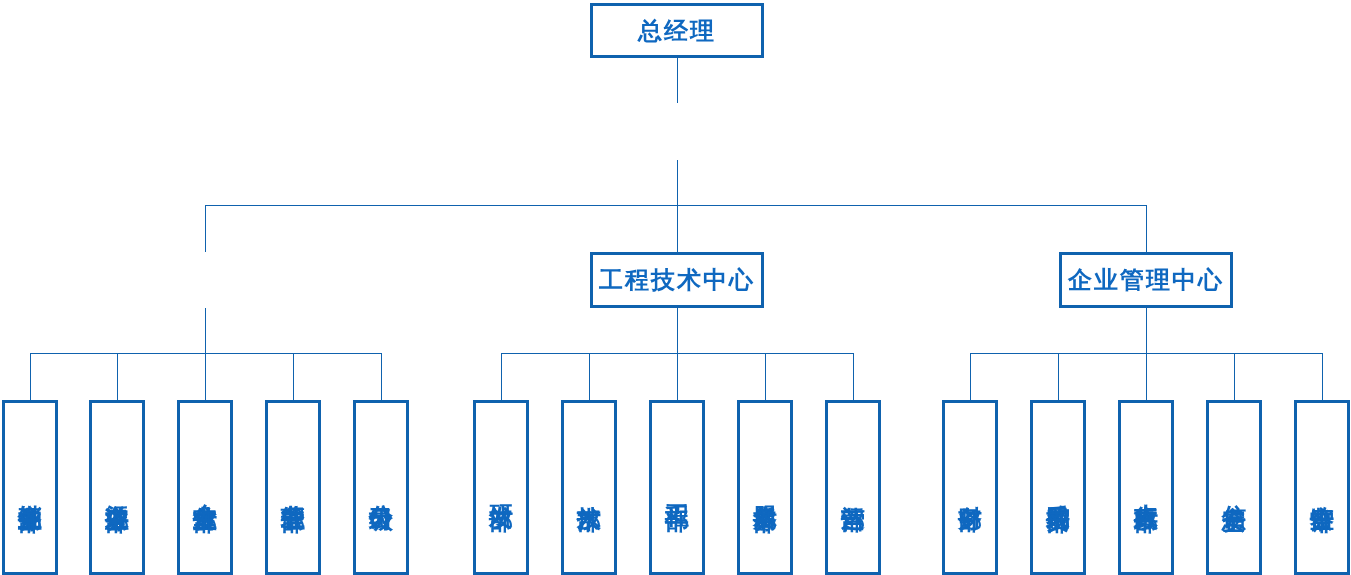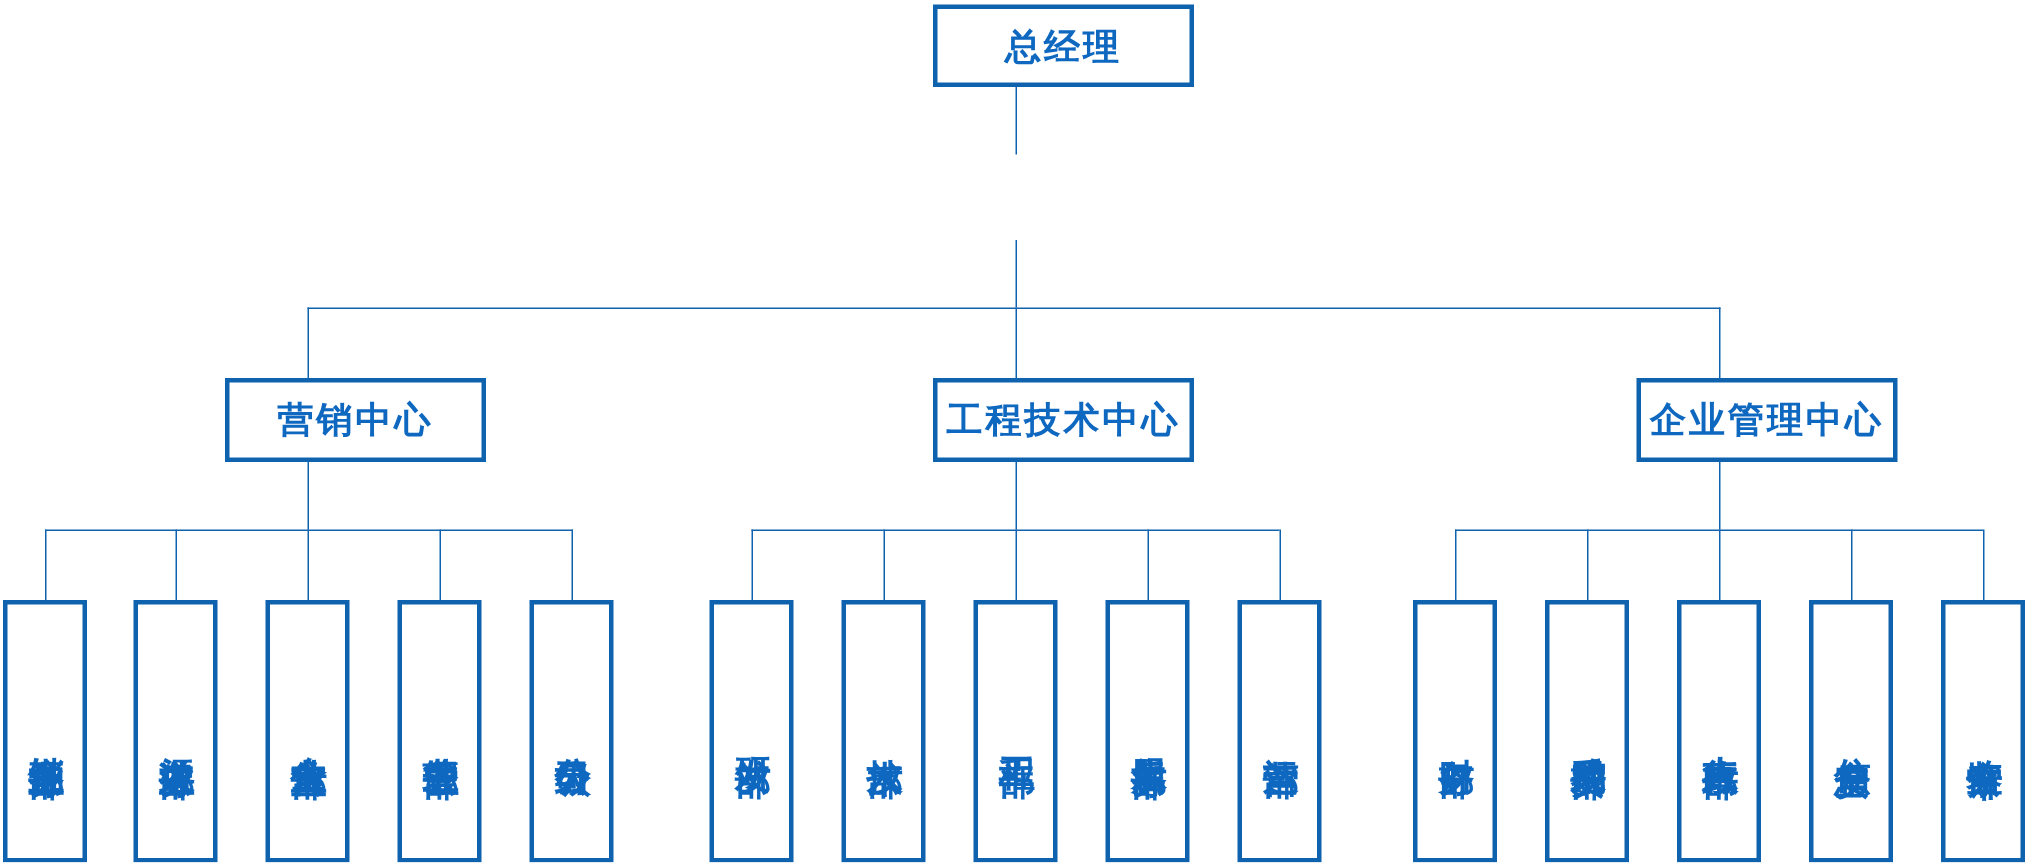--- a/index.html
+++ b/index.html
@@ -26,21 +26,20 @@
     border: 3px solid var(--line);
     background: var(--background);
     display: flex;
     align-items: center;
     justify-content: center;
     color: var(--text);
     font-weight: bold;
     font-size: 24px;
     letter-spacing: 2px;
     white-space: nowrap;
-    margin-left: 32px;
   }
   .vbox {
     position: absolute;
     box-sizing: border-box;
     border: 3px solid var(--line);
     background: var(--background);
     display: flex;
     align-items: center;
     justify-content: center;
     color: var(--text);
@@ -73,21 +72,20 @@
 
   <div class="vline" style="left:677px;top:58px;height:45px"></div>
 
 
   <div class="vline" style="left:677px;top:160px;height:45px"></div>
   <div class="hline" style="left:205px;top:205px;width:942px"></div>
   <div class="vline" style="left:205px;top:205px;height:47px"></div>
   <div class="vline" style="left:677px;top:205px;height:47px"></div>
   <div class="vline" style="left:1146px;top:205px;height:47px"></div>
 
-  <div class="hbox" style="left:118px;top:252px;width:174px;height:56px">营销中心</div>
   <div class="hbox" style="left:1059px;top:252px;width:174px;height:56px">企业管理中心</div>
   <div class="hbox" style="left:590px;top:252px;width:174px;height:56px">工程技术中心</div>
 
   <div class="vline" style="left:205px;top:308px;height:45px"></div>
   <div class="vline" style="left:677px;top:308px;height:45px"></div>
   <div class="vline" style="left:1146px;top:308px;height:45px"></div>
 
   <div class="hline" style="left:30px;top:353px;width:352px"></div>
   <div class="hline" style="left:501px;top:353px;width:352px"></div>
   <div class="hline" style="left:970px;top:353px;width:352px"></div>

